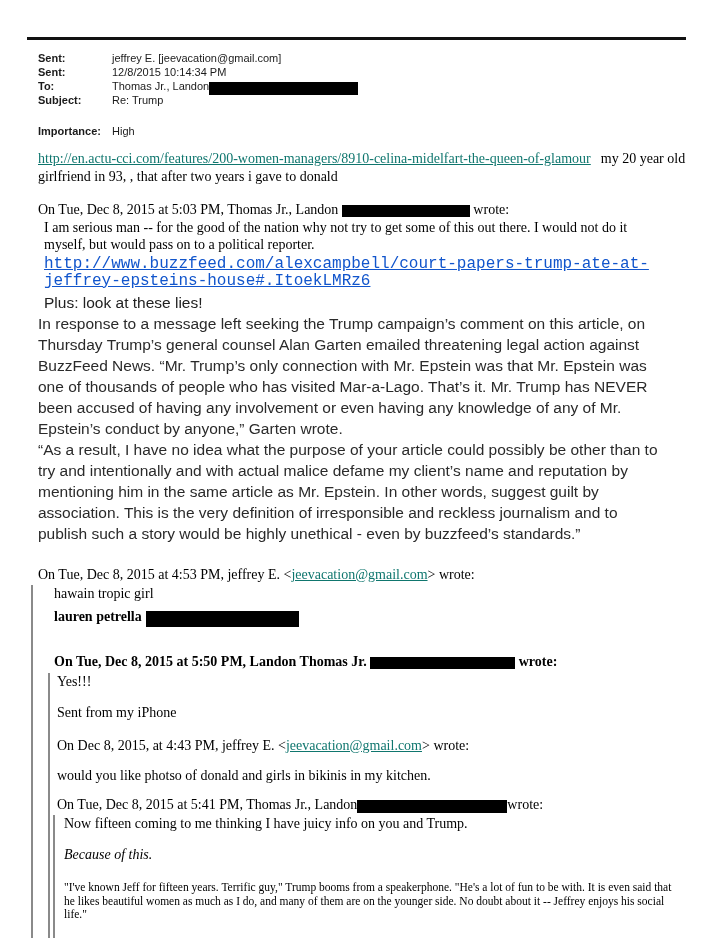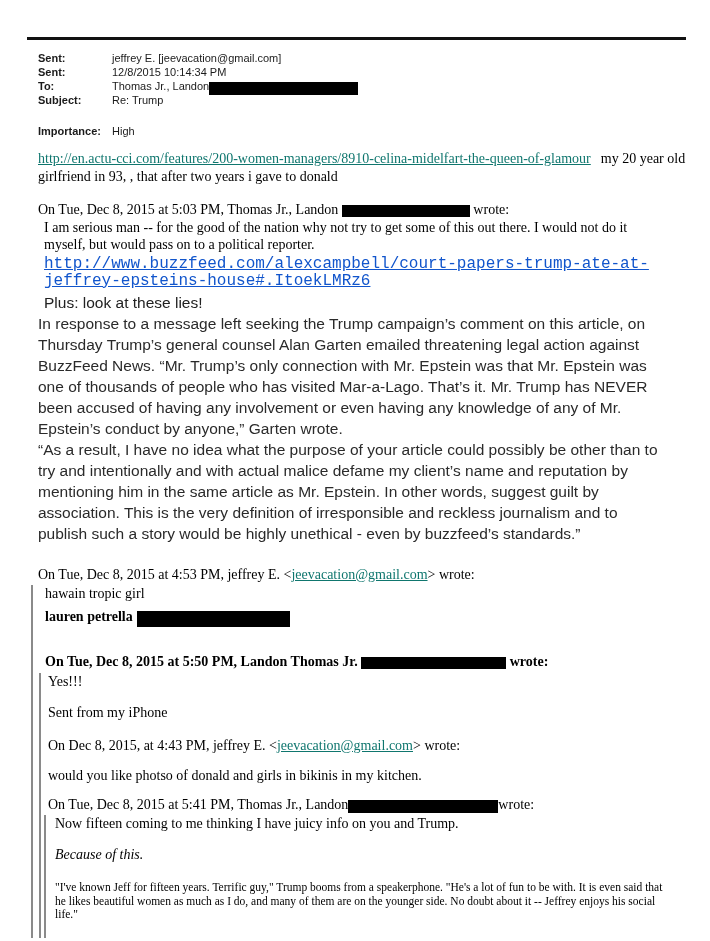--- a/index.html
+++ b/index.html
@@ -44,21 +44,21 @@
   .plus-line {
     margin-left:6px; margin-top:3px;
     font-family:"Liberation Sans", sans-serif; font-size:15.5px; line-height:20px; color:#222;
   }
   .sans-para {
     width:628px;
     font-family:"Liberation Sans", sans-serif; font-size:15.5px; line-height:21px; color:#2a2a2a;
   }
   .q2-attrib { margin-top:22px; }
 
-  .quote-l1 { margin-left:-7px; border-left:2px solid #8a8a8a; padding-left:12px; margin-top:2px; }
+  .quote-l1 { margin-left:-7px; border-left:2px solid #8a8a8a; padding-left:21px; margin-top:2px; }
   .hawain { }
   .lauren { margin-top:5px; font-weight:bold; }
   .q3-attrib { margin-top:28px;font-weight:bold; }
 
   .quote-l2 { margin-left:-6px; border-left:2px solid #8a8a8a; padding-left:7px; margin-top:2px; }
   .yes-line { }
   .sent-line { margin-top:14px; }
   .q4-attrib { margin-top:15px; }
   .photso-line { margin-top:13px; }
   .q5-attrib { margin-top:11px; }

